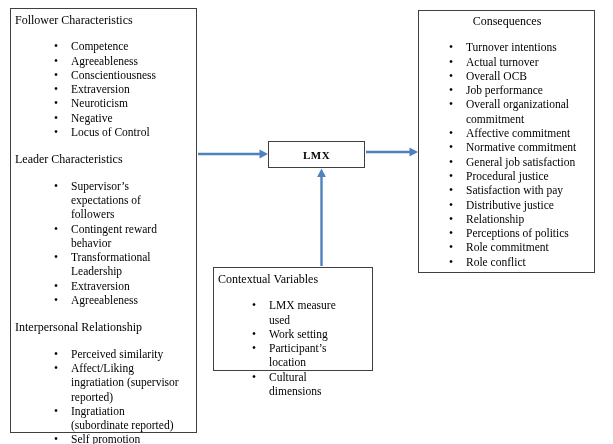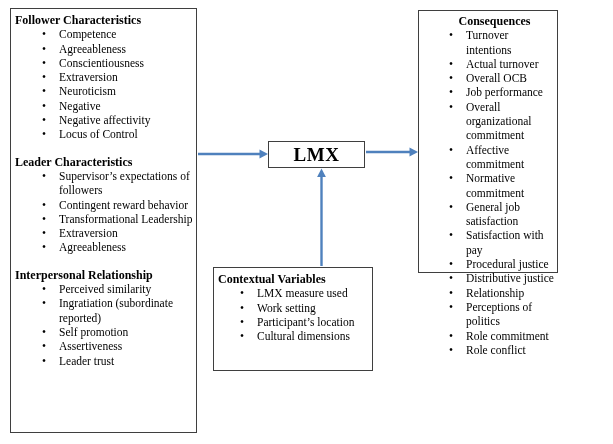--- a/index.html
+++ b/index.html
@@ -5,30 +5,30 @@
   html, body { margin:0; padding:0; background:#ffffff; }
   .canvas {
     position:relative; width:613px; height:444px; background:#ffffff;
     font-family:"Liberation Serif", serif; color:#000; overflow:hidden;
   }
   .box {
     position:absolute; background:#ffffff;
     border:1.5px solid #3f3f3f; box-sizing:border-box;
   }
   .antecedents-box { left:10px; top:8px; width:187px; height:425px; padding:4px 3px 2px 4px; }
-  .consequences-box { left:418px; top:10px; width:140px; height:263px; padding:3px 3px 2px 16px; }
+  .consequences-box { left:418px; top:10px; width:177px; height:263px; padding:3px 3px 2px 4px; }
   .lmx-box { left:268px; top:141px; width:97px; height:27px;
              display:flex; align-items:center; justify-content:center; }
   .contextual-box { left:213px; top:267px; width:160px; height:104px; padding:4px 3px 2px 4px; }
 
-  .section-title { font-weight:bold; font-size:12px; line-height:14.3px; }
+  .section-title { font-weight:normal; font-size:12px; line-height:14.3px; }
   .centered { text-align:center; }
-  .lmx-label { font-weight:bold; font-size:19px; letter-spacing:0.5px; }
+  .lmx-label { font-weight:bold; font-size:11px; letter-spacing:0.5px; }
 
-  ul.items { margin:0; padding:0 0 0 44px; list-style:none;
+  ul.items { margin:12px; padding:0 0 0 44px; list-style:none;
              font-size:11.5px; line-height:14.3px; }
   ul.items li { position:relative; }
   ul.items li::before { content:"\2022"; position:absolute; left:-17px; }
   .consequences-box ul.items { padding-left:31px; }
   .contextual-box ul.items { padding-left:39px; }
   .section { margin:0; }
   .section + .section { margin-top:13px; }
 
   svg.arrows { position:absolute; left:0; top:0; pointer-events:none; }
   svg.arrows line { stroke-width:2.4; }
@@ -56,38 +56,38 @@
   <div class="box antecedents-box">
     <div class="section">
       <div class="section-title">Follower Characteristics</div>
       <ul class="items">
           <li>Competence</li>
           <li>Agreeableness</li>
           <li>Conscientiousness</li>
           <li>Extraversion</li>
           <li>Neuroticism</li>
           <li>Negative</li>
-          <li>Negative affectivity</li>
           <li>Locus of Control</li>
         </ul>
     </div>
     <div class="section">
       <div class="section-title">Leader Characteristics</div>
       <ul class="items">
           <li>Supervisor’s expectations of followers</li>
           <li>Contingent reward behavior</li>
           <li>Transformational Leadership</li>
           <li>Extraversion</li>
           <li>Agreeableness</li>
         </ul>
     </div>
     <div class="section">
       <div class="section-title">Interpersonal Relationship</div>
       <ul class="items">
           <li>Perceived similarity</li>
+          <li>Affect/Liking ingratiation (supervisor reported)</li>
           <li>Ingratiation (subordinate reported)</li>
           <li>Self promotion</li>
           <li>Assertiveness</li>
           <li>Leader trust</li>
         </ul>
     </div>
   </div>
 
   <div class="box lmx-box">
     <span class="lmx-label">LMX</span>
@@ -107,22 +107,22 @@
     <div class="section-title centered">Consequences</div>
     <ul class="items">
         <li>Turnover intentions</li>
         <li>Actual turnover</li>
         <li>Overall OCB</li>
         <li>Job performance</li>
         <li>Overall organizational commitment</li>
         <li>Affective commitment</li>
         <li>Normative commitment</li>
         <li>General job satisfaction</li>
+        <li>Procedural justice</li>
         <li>Satisfaction with pay</li>
-        <li>Procedural justice</li>
         <li>Distributive justice</li>
         <li>Relationship</li>
         <li>Perceptions of politics</li>
         <li>Role commitment</li>
         <li>Role conflict</li>
       </ul>
   </div>
 
 </div>
 

